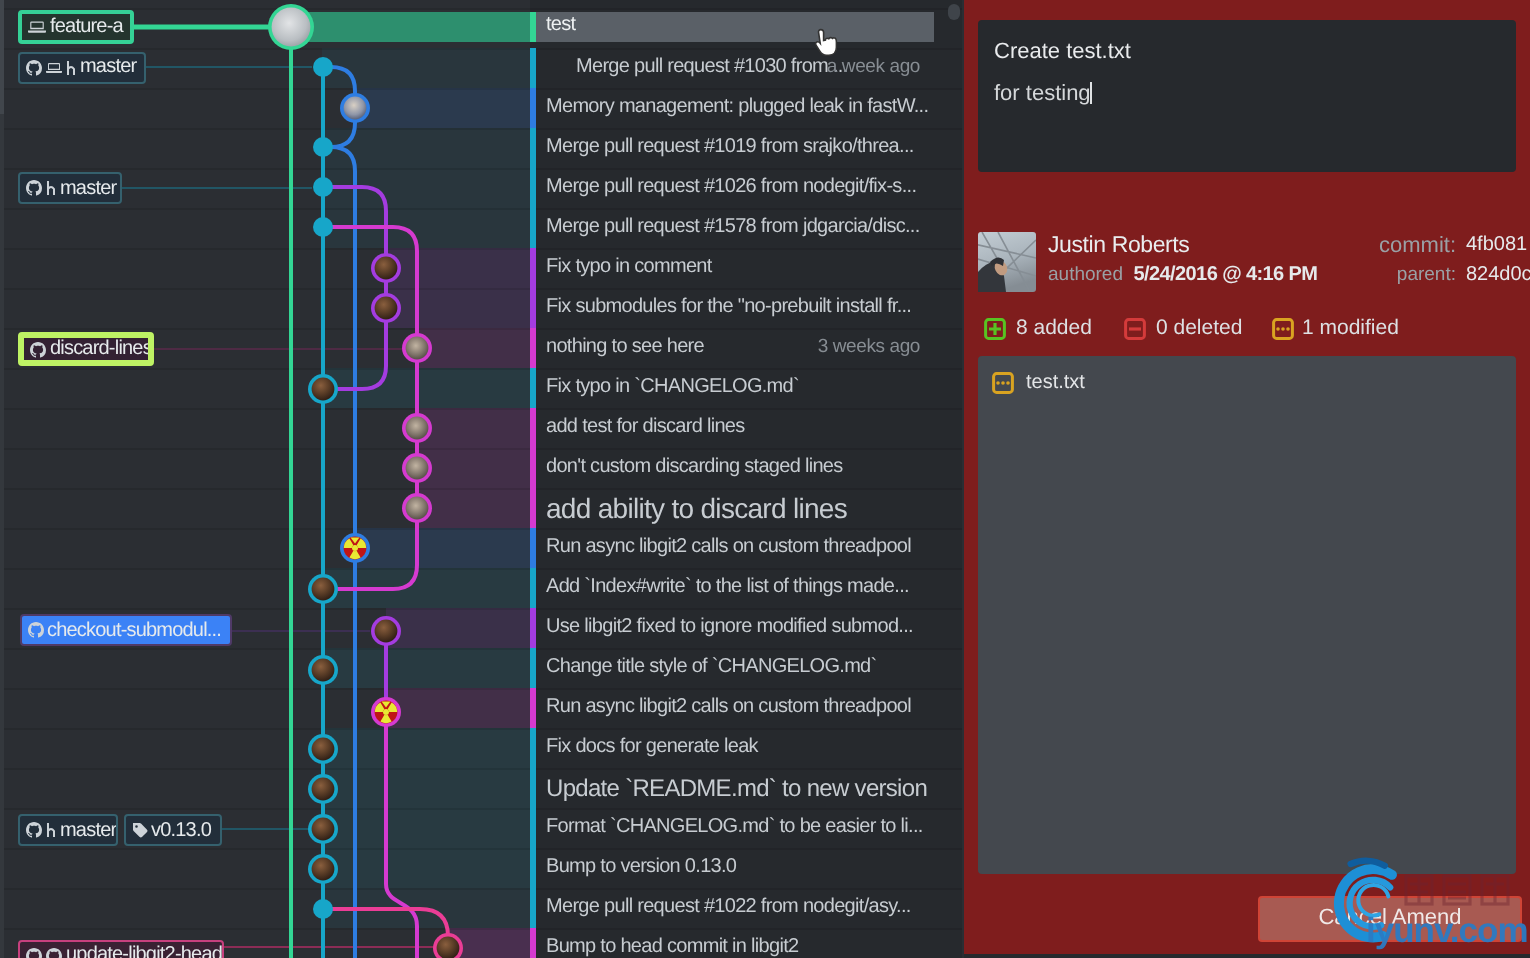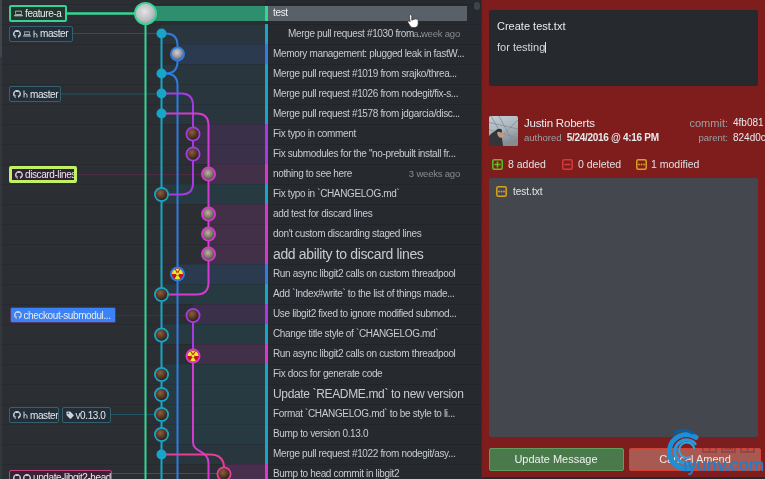--- a/index.html
+++ b/index.html
@@ -250,25 +250,25 @@
 <div style="position:absolute;left:273px;top:264px;width:192px;height:20px;line-height:20px;font-size:10px;letter-spacing:-0.35px;color:#c7ccd1;white-space:nowrap;overflow:hidden">Run async libgit2 calls on custom threadpool</div>
 <div style="position:absolute;left:264.5px;top:284px;width:3.5px;height:20px;background:#17a6c9"></div>
 <div style="position:absolute;left:273px;top:284px;width:192px;height:20px;line-height:20px;font-size:10px;letter-spacing:-0.35px;color:#c7ccd1;white-space:nowrap;overflow:hidden">Add `Index#write` to the list of things made...</div>
 <div style="position:absolute;left:264.5px;top:304px;width:3.5px;height:20px;background:#a43ce0"></div>
 <div style="position:absolute;left:273px;top:304px;width:192px;height:20px;line-height:20px;font-size:10px;letter-spacing:-0.35px;color:#c7ccd1;white-space:nowrap;overflow:hidden">Use libgit2 fixed to ignore modified submod...</div>
 <div style="position:absolute;left:264.5px;top:324px;width:3.5px;height:20px;background:#17a6c9"></div>
 <div style="position:absolute;left:273px;top:324px;width:192px;height:20px;line-height:20px;font-size:10px;letter-spacing:-0.35px;color:#c7ccd1;white-space:nowrap;overflow:hidden">Change title style of `CHANGELOG.md`</div>
 <div style="position:absolute;left:264.5px;top:344px;width:3.5px;height:20px;background:#d53ad0"></div>
 <div style="position:absolute;left:273px;top:344px;width:192px;height:20px;line-height:20px;font-size:10px;letter-spacing:-0.35px;color:#c7ccd1;white-space:nowrap;overflow:hidden">Run async libgit2 calls on custom threadpool</div>
 <div style="position:absolute;left:264.5px;top:364px;width:3.5px;height:20px;background:#17a6c9"></div>
-<div style="position:absolute;left:273px;top:364px;width:192px;height:20px;line-height:20px;font-size:10px;letter-spacing:-0.35px;color:#c7ccd1;white-space:nowrap;overflow:hidden">Fix docs for generate code</div>
+<div style="position:absolute;left:273px;top:364px;width:192px;height:20px;line-height:20px;font-size:10px;letter-spacing:-0.35px;color:#c7ccd1;white-space:nowrap;overflow:hidden">Fix docs for generate leak</div>
 <div style="position:absolute;left:264.5px;top:384px;width:3.5px;height:20px;background:#17a6c9"></div>
 <div style="position:absolute;left:273px;top:384px;width:192px;height:20px;line-height:20px;font-size:12px;letter-spacing:-0.35px;color:#c7ccd1;white-space:nowrap;overflow:hidden">Update `README.md` to new version</div>
 <div style="position:absolute;left:264.5px;top:404px;width:3.5px;height:20px;background:#17a6c9"></div>
-<div style="position:absolute;left:273px;top:404px;width:192px;height:20px;line-height:20px;font-size:10px;letter-spacing:-0.35px;color:#c7ccd1;white-space:nowrap;overflow:hidden">Format `CHANGELOG.md` to be style to li...</div>
+<div style="position:absolute;left:273px;top:404px;width:192px;height:20px;line-height:20px;font-size:10px;letter-spacing:-0.35px;color:#c7ccd1;white-space:nowrap;overflow:hidden">Format `CHANGELOG.md` to be easier to li...</div>
 <div style="position:absolute;left:264.5px;top:424px;width:3.5px;height:20px;background:#17a6c9"></div>
 <div style="position:absolute;left:273px;top:424px;width:192px;height:20px;line-height:20px;font-size:10px;letter-spacing:-0.35px;color:#c7ccd1;white-space:nowrap;overflow:hidden">Bump to version 0.13.0</div>
 <div style="position:absolute;left:264.5px;top:444px;width:3.5px;height:20px;background:#17a6c9"></div>
 <div style="position:absolute;left:273px;top:444px;width:192px;height:20px;line-height:20px;font-size:10px;letter-spacing:-0.35px;color:#c7ccd1;white-space:nowrap;overflow:hidden">Merge pull request #1022 from nodegit/asy...</div>
 <div style="position:absolute;left:264.5px;top:464px;width:3.5px;height:20px;background:#d53ad0"></div>
 <div style="position:absolute;left:273px;top:464px;width:192px;height:20px;line-height:20px;font-size:10px;letter-spacing:-0.35px;color:#c7ccd1;white-space:nowrap;overflow:hidden">Bump to head commit in libgit2</div>
 <div style="position:absolute;left:0;top:0;width:2px;height:57px;background:#41464c"></div>
 <div style="position:absolute;left:0;top:57px;width:2px;height:422px;background:#34383d"></div>
 <div style="position:absolute;left:473.5px;top:1.5px;width:6.5px;height:8.5px;border-radius:3px;background:#3f444a"></div>
 
@@ -318,21 +318,20 @@
 
   <div style="position:absolute;left:7px;top:178px;width:269px;height:259px;background:#44484e;border-radius:2px"></div>
   <svg style="position:absolute;left:14px;top:186px" width="11" height="11" viewBox="0 0 11 11">
       <rect x="0.8" y="0.8" width="9.4" height="9.4" rx="1.5" fill="none" stroke="#d9a321" stroke-width="1.5"></rect>
       <circle cx="3" cy="5.5" r="0.9" fill="#d9a321"></circle>
       <circle cx="5.5" cy="5.5" r="0.9" fill="#d9a321"></circle>
       <circle cx="8" cy="5.5" r="0.9" fill="#d9a321"></circle>
     </svg>
   <div style="position:absolute;left:31px;top:186px;font-size:10px;color:#e4e6e8">test.txt</div>
 
-  <div style="position:absolute;left:6.5px;top:447.5px;width:135px;height:23px;background:#4a7a4c;border:1px solid #5f9e5f;box-sizing:border-box;border-radius:2px;text-align:center;line-height:21px;font-size:11px;color:#eef3ee">Update Message</div>
   <div style="position:absolute;left:147px;top:447.5px;width:132px;height:23px;background:#a85a52;border:1px solid #cf4436;box-sizing:border-box;border-radius:2px;text-align:center;line-height:21px;font-size:11px;color:#f0e9e8">Cancel Amend</div>
   <div style="position:absolute;left:0;top:477px;width:283px;height:2px;background:#27292d"></div>
 </div>
 
 <svg style="position:absolute;left:640px;top:418px" width="125" height="61" viewBox="0 0 125 61">
   <g fill="none" stroke-linecap="round" transform="translate(11,5) scale(0.90)">
     <path d="M50 16 A19 19 0 1 0 45 50" stroke="#1d8fd6" stroke-width="5.5"></path>
     <path d="M49 23 A13 13 0 1 0 44 44" stroke="#2699dd" stroke-width="3.5"></path>
     <path d="M48 28 A8.5 8.5 0 1 0 43 38" stroke="#2ea5e4" stroke-width="2.2"></path>
     <path d="M27 10 A21 21 0 0 1 46 11" stroke="#0f5d9e" stroke-width="3.5"></path>

